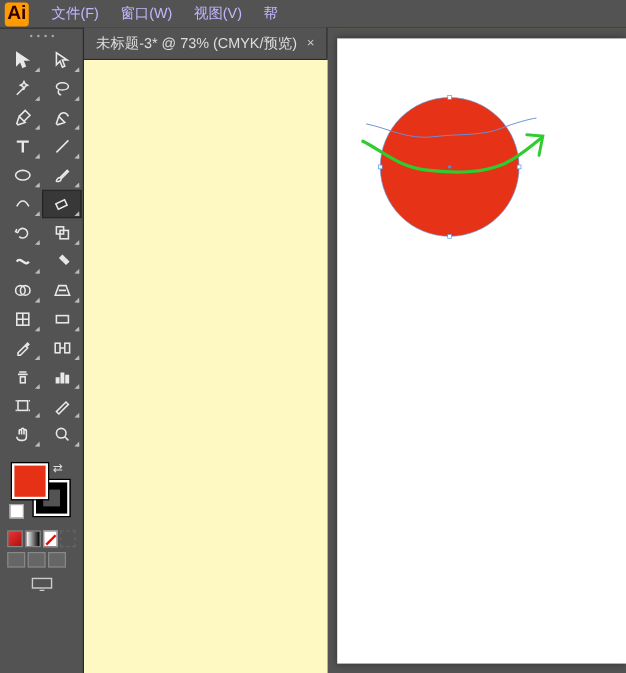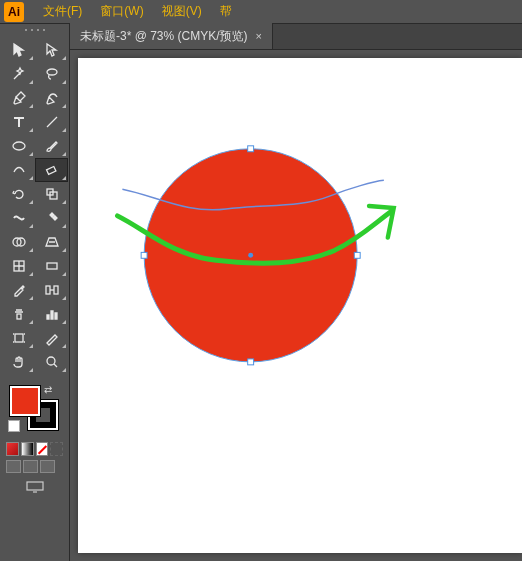--- a/index.html
+++ b/index.html
@@ -1,20 +1,20 @@
 <!DOCTYPE html>
 <html><head>
 <meta charset="utf-8">
 <style>
 *{margin:0;padding:0;box-sizing:border-box;font-family:"Microsoft YaHei",sans-serif;font-size:12px}
 body{background:#535353;width:522px;height:561px;overflow:hidden}
 .app{display:flex;flex-direction:column;height:100%}
 .menubar{background:#535353;height:24px;display:flex;align-items:center;padding-left:4px;border-bottom:1px solid #2a2a2a}
-.ai-logo{width:20px;height:20px;background:#ff9a00;color:#330000;font-weight:bold;font-size:12px;display:flex;align-items:center;justify-content:center;border-radius:3px;margin-right:10px}
-.menu-item{color:#eab308;padding:0 9px;cursor:pointer;height:100%;display:flex;align-items:center}
+.ai-logo{width:20px;height:20px;background:#ff9a00;color:#330000;font-weight:bold;font-size:16px;display:flex;align-items:center;justify-content:center;border-radius:3px;margin-right:10px}
+.menu-item{color:#c4b5fd;padding:0 9px;cursor:pointer;height:100%;display:flex;align-items:center}
 .body{display:flex;flex:1}
 .sidebar{width:70px;background:#535353;border-right:1px solid #2a2a2a;display:flex;flex-direction:column}
 .dots{height:12px;display:flex;align-items:center;justify-content:center;gap:4px}
 .dots span{width:2px;height:2px;background:#aaa;border-radius:50%}
 .tools{display:grid;grid-template-columns:1fr 1fr;padding:2px}
 .tool{width:33px;height:24px;display:flex;align-items:center;justify-content:center;color:#e8e8e8;cursor:pointer;position:relative}
 .tool.sel{background:#383838;box-shadow:inset 0 0 0 1px #222}
 .tool svg{width:16px;height:16px;stroke:#e8e8e8;fill:none;stroke-width:1.3}
 .tool.small-corner::after{content:"";position:absolute;bottom:2px;right:2px;border:2px solid transparent;border-bottom-color:#bbb;border-right-color:#bbb}
 .colorwell{height:58px;position:relative;margin-top:6px}
@@ -27,21 +27,21 @@
 .swatch{height:14px;border:1px solid #888}
 .s-red{background:linear-gradient(135deg,#e33,#a11)}
 .s-grad{background:linear-gradient(90deg,#fff,#000)}
 .s-none{background:#fff;position:relative}
 .s-none::after{content:"";position:absolute;left:0;right:0;top:50%;border-top:2px solid red;transform:rotate(-45deg)}
 .s-empty{border:1px dashed #666;background:transparent}
 .moderow{display:flex;gap:2px;padding:2px 6px}
 .mode-ic{width:15px;height:13px;border:1px solid #888;background:#666}
 .artfoot{height:16px;display:flex;align-items:center;justify-content:center;margin-top:4px}
 .artfoot svg{width:18px;height:12px;stroke:#ccc;fill:none;stroke-width:1.2}
-.main{flex:1;display:flex;flex-direction:column;background:#fef9c3}
+.main{flex:1;display:flex;flex-direction:row;background:#fef9c3}
 .tabbar{height:26px;display:flex;align-items:end;background:#434343;border-bottom:1px solid #2a2a2a}
 .tab{height:26px;padding:0 10px;background:#535353;color:#ddd;display:flex;align-items:center;gap:8px;border-right:1px solid #2a2a2a;position:relative}
 .tab .close{font-size:11px;color:#ccc;cursor:pointer}
 .canvas-wrap{flex:1;background:#535353;padding:8px 0 8px 8px}
 .canvas{background:#fff;width:100%;height:100%;position:relative;box-shadow:0 0 6px rgba(0,0,0,.4)}
 .canvas svg{position:absolute;inset:0}
 </style>
 </head>
 <body>
 

